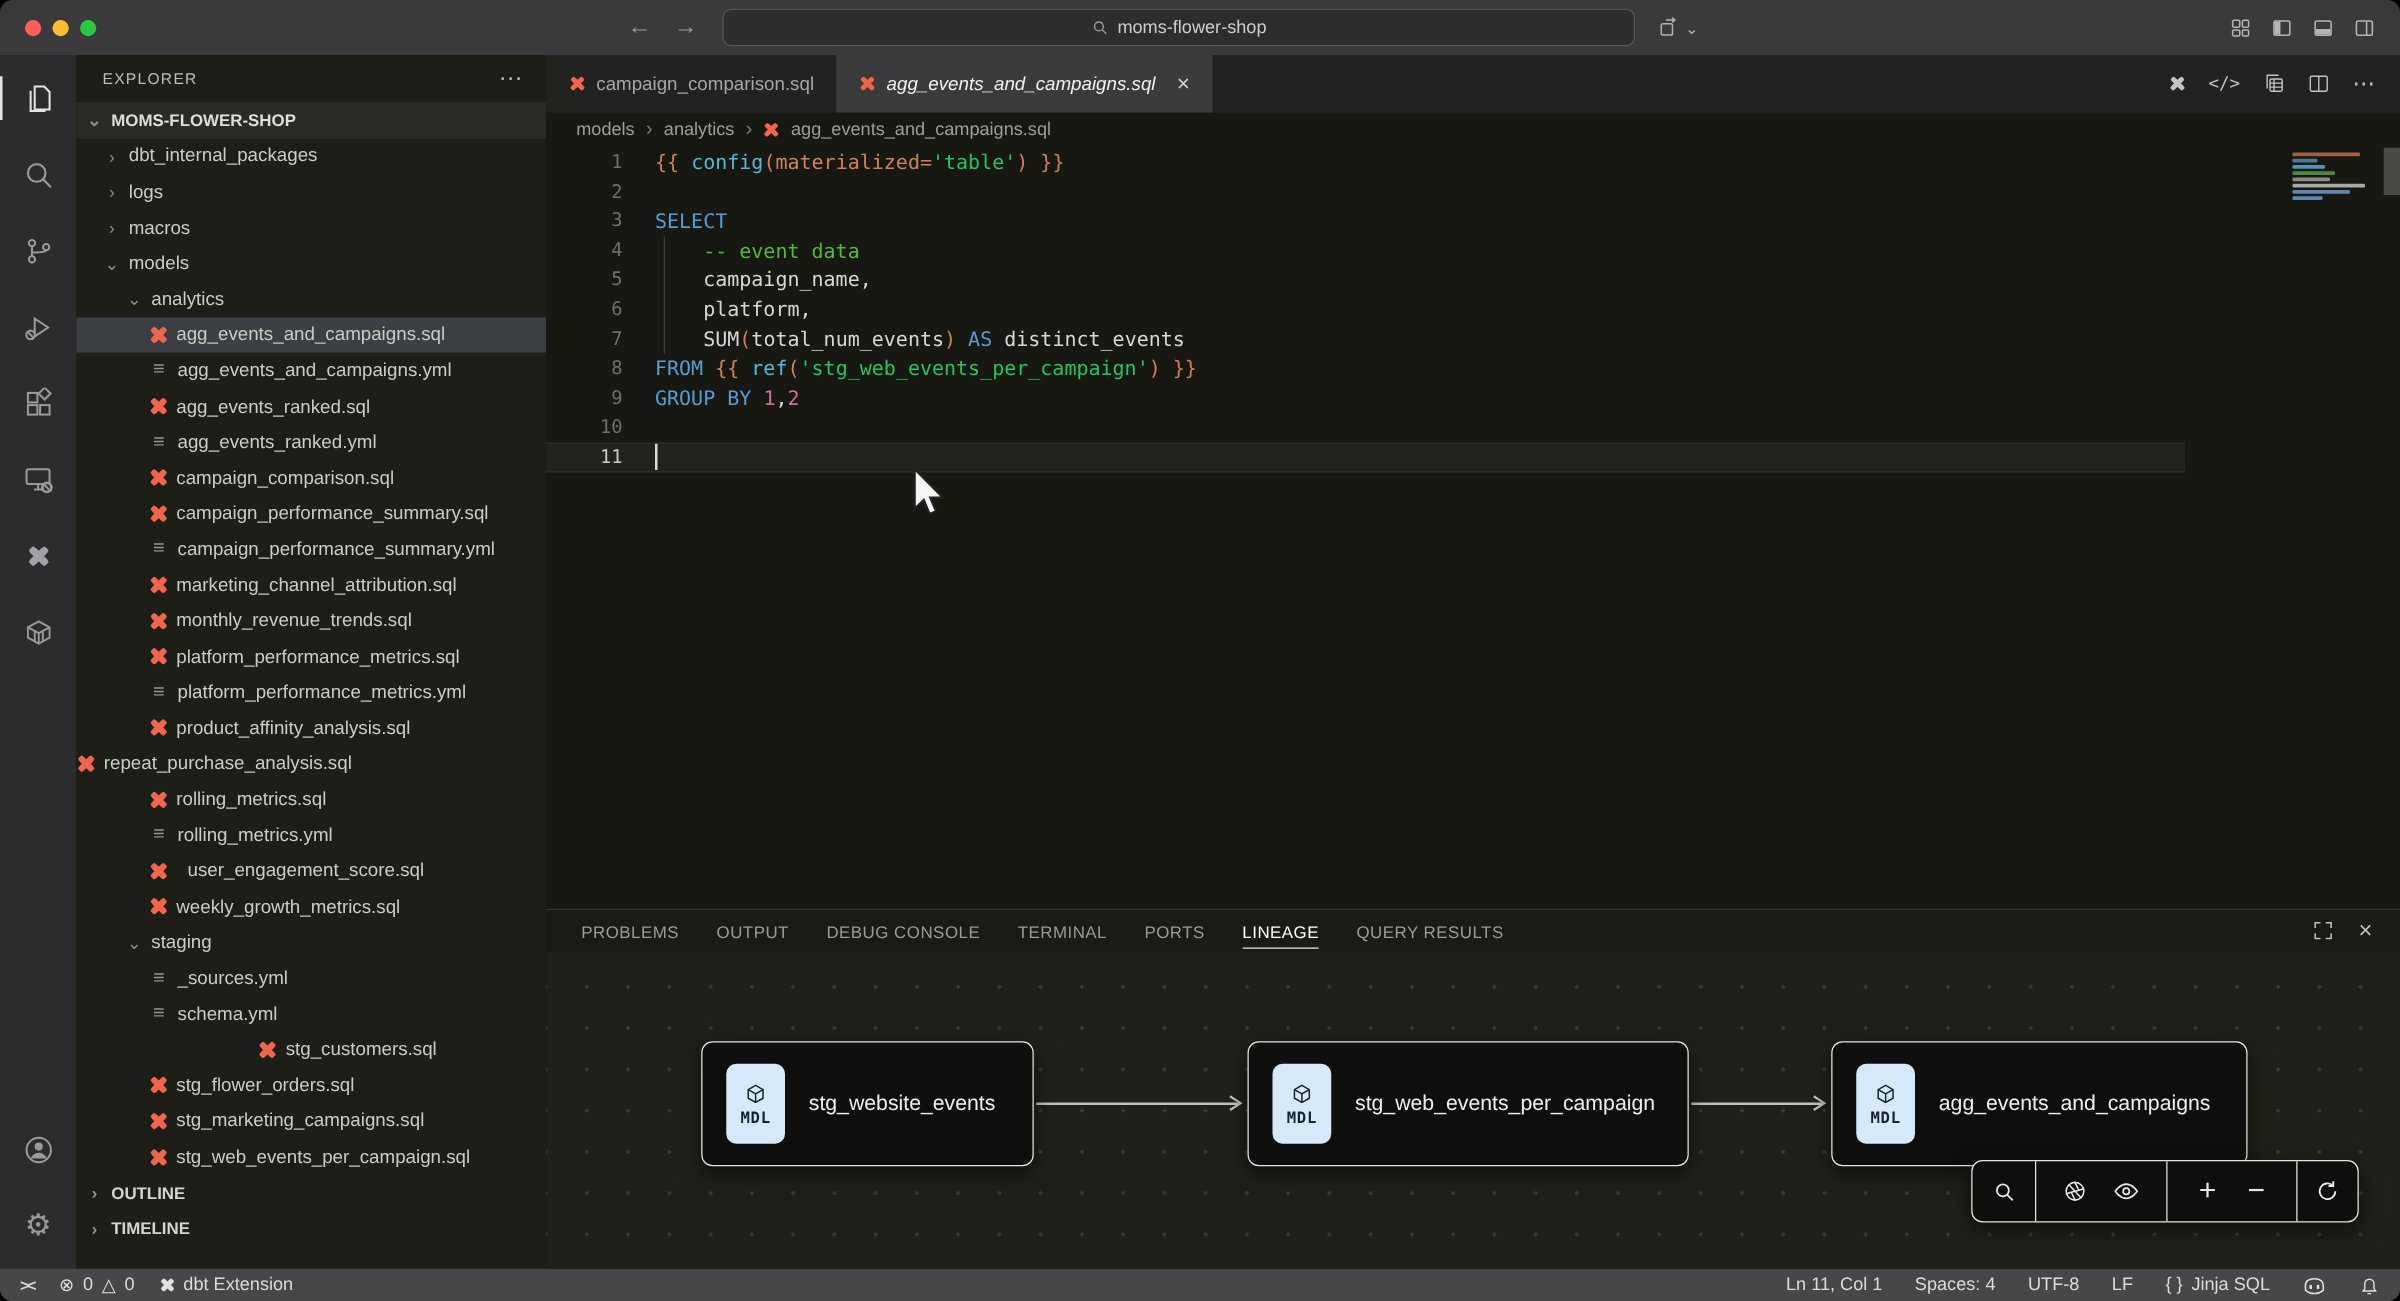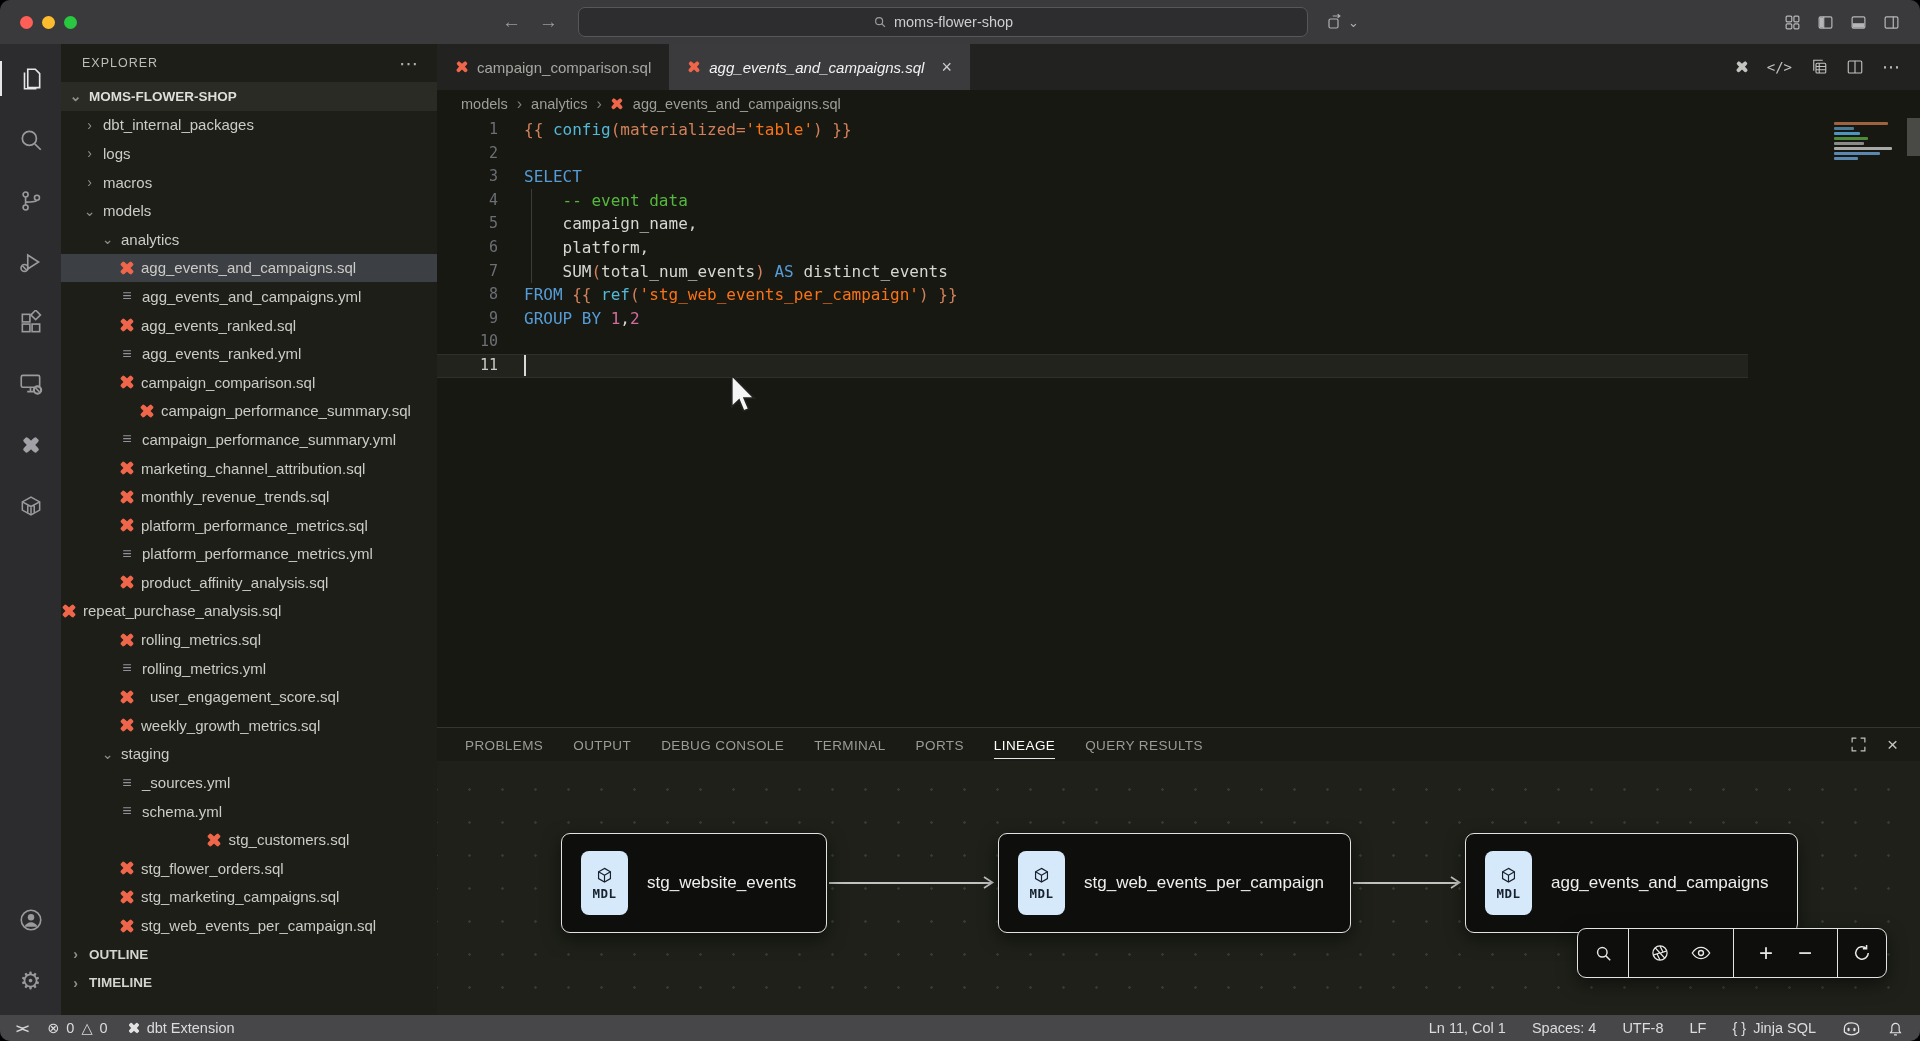--- a/index.html
+++ b/index.html
@@ -56,21 +56,21 @@
   .breadcrumb{flex:0 0 28px;display:flex;align-items:center;gap:9px;padding-left:24px;color:#9e9e99;font-size:14.5px;}
   .bc-sep{color:#7c7c78;font-size:16px;}
 
   .code-area{flex:1;position:relative;font-family:"DejaVu Sans Mono",monospace;font-size:16px;overflow:hidden;}
   .code-line{position:relative;display:flex;height:23.6px;line-height:23.6px;white-space:pre;}
   .code-line .num{flex:0 0 87px;text-align:right;padding-right:26px;box-sizing:border-box;color:#6b6f76;font-size:15px;z-index:1;}
   .code-line.cur .num{color:#c9c9c9;}
   .code-line.cur::before{content:"";position:absolute;left:0;right:172px;top:0;bottom:0;background:rgba(255,255,255,.05);border-top:1px solid rgba(255,255,255,.06);border-bottom:1px solid rgba(255,255,255,.06);}
   .code-line.gd::after{content:"";position:absolute;left:94px;top:0;bottom:0;border-left:1px solid #3c3c35;}
   .ltext{position:relative;z-index:1;}
-  .tk-k{color:#569cd6}.tk-f{color:#53b9d8}.tk-o{color:#d1805a}.tk-s{color:#f97316}.tk-c{color:#55b83e}.tk-n{color:#d16d9e}.tk-p{color:#d6d6d4}
+  .tk-k{color:#569cd6}.tk-f{color:#53b9d8}.tk-o{color:#d1805a}.tk-s{color:#22c55e}.tk-c{color:#55b83e}.tk-n{color:#d16d9e}.tk-p{color:#d6d6d4}
   .caret{position:absolute;left:87px;top:237px;width:2px;height:21px;background:#d8d8d8;z-index:2;}
   .minimap{position:absolute;top:4px;right:22px;width:64px;z-index:2;}
   .mm-bar{height:3px;margin-bottom:2px;border-radius:1px;}
   .vscroll{position:absolute;top:0;right:0;width:13px;height:38px;background:rgba(200,200,200,.28);z-index:2;}
 
   
   .panel{flex:0 0 287px;display:flex;flex-direction:column;border-top:1px solid #34352d;}
   .panel-header{flex:0 0 33px;background:#1a1b15;display:flex;align-items:center;padding:0 22px 0 28px;gap:30px;}
   .ptab{font-size:13.5px;letter-spacing:.4px;color:#9b9b97;padding:7px 0 5px 0;border-bottom:1.5px solid transparent;}
   .ptab.active{color:#ffffff;border-bottom-color:#e8e8e8;}
@@ -279,21 +279,21 @@
             <span class="lbl">agg_events_ranked.sql</span>
           </div>
           <div class="tree-row" style="padding-left: 58px;">
             <span class="yml-ic">≡</span>
             <span class="lbl">agg_events_ranked.yml</span>
           </div>
           <div class="tree-row" style="padding-left: 58px;">
             <span class="xmark"></span>
             <span class="lbl">campaign_comparison.sql</span>
           </div>
-          <div class="tree-row" style="padding-left: 78px;">
+          <div class="tree-row" style="padding-left: 58px;">
             <span class="xmark"></span>
             <span class="lbl">campaign_performance_summary.sql</span>
           </div>
           <div class="tree-row" style="padding-left: 58px;">
             <span class="yml-ic">≡</span>
             <span class="lbl">campaign_performance_summary.yml</span>
           </div>
           <div class="tree-row" style="padding-left: 58px;">
             <span class="xmark"></span>
             <span class="lbl">marketing_channel_attribution.sql</span>

